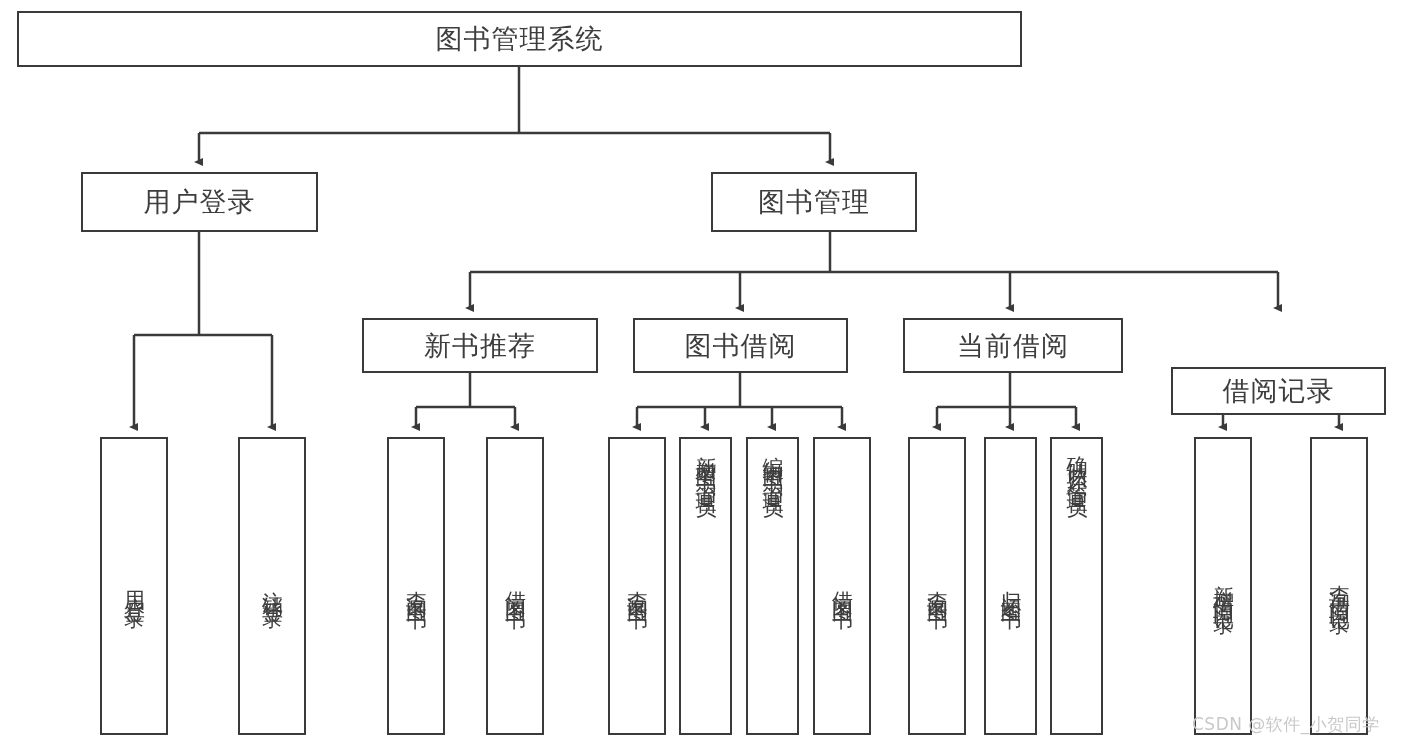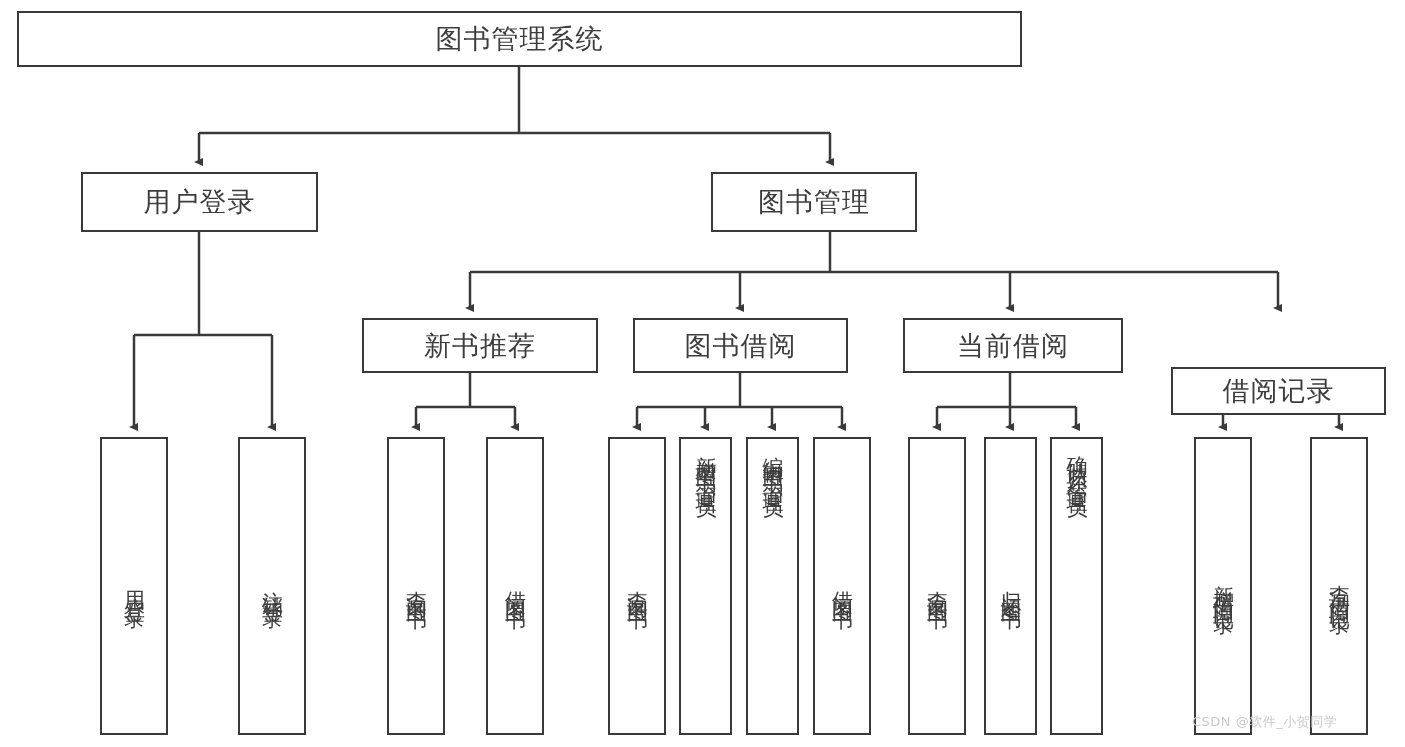--- a/index.html
+++ b/index.html
@@ -57,21 +57,21 @@
     line-height:1;
     display:block;
   }
   
   .node.vert.vcenter{
     align-items:center;
   }
   .watermark{
     position:absolute;
     left:1192px;top:713px;
-    font-size:13px;
+    font-size:17px;
     color:#c9c9c9;
     letter-spacing:0.5px;
     z-index:5;
     white-space:nowrap;
     user-select:none;
   }
 </style>
 </head>
 <body>
 

